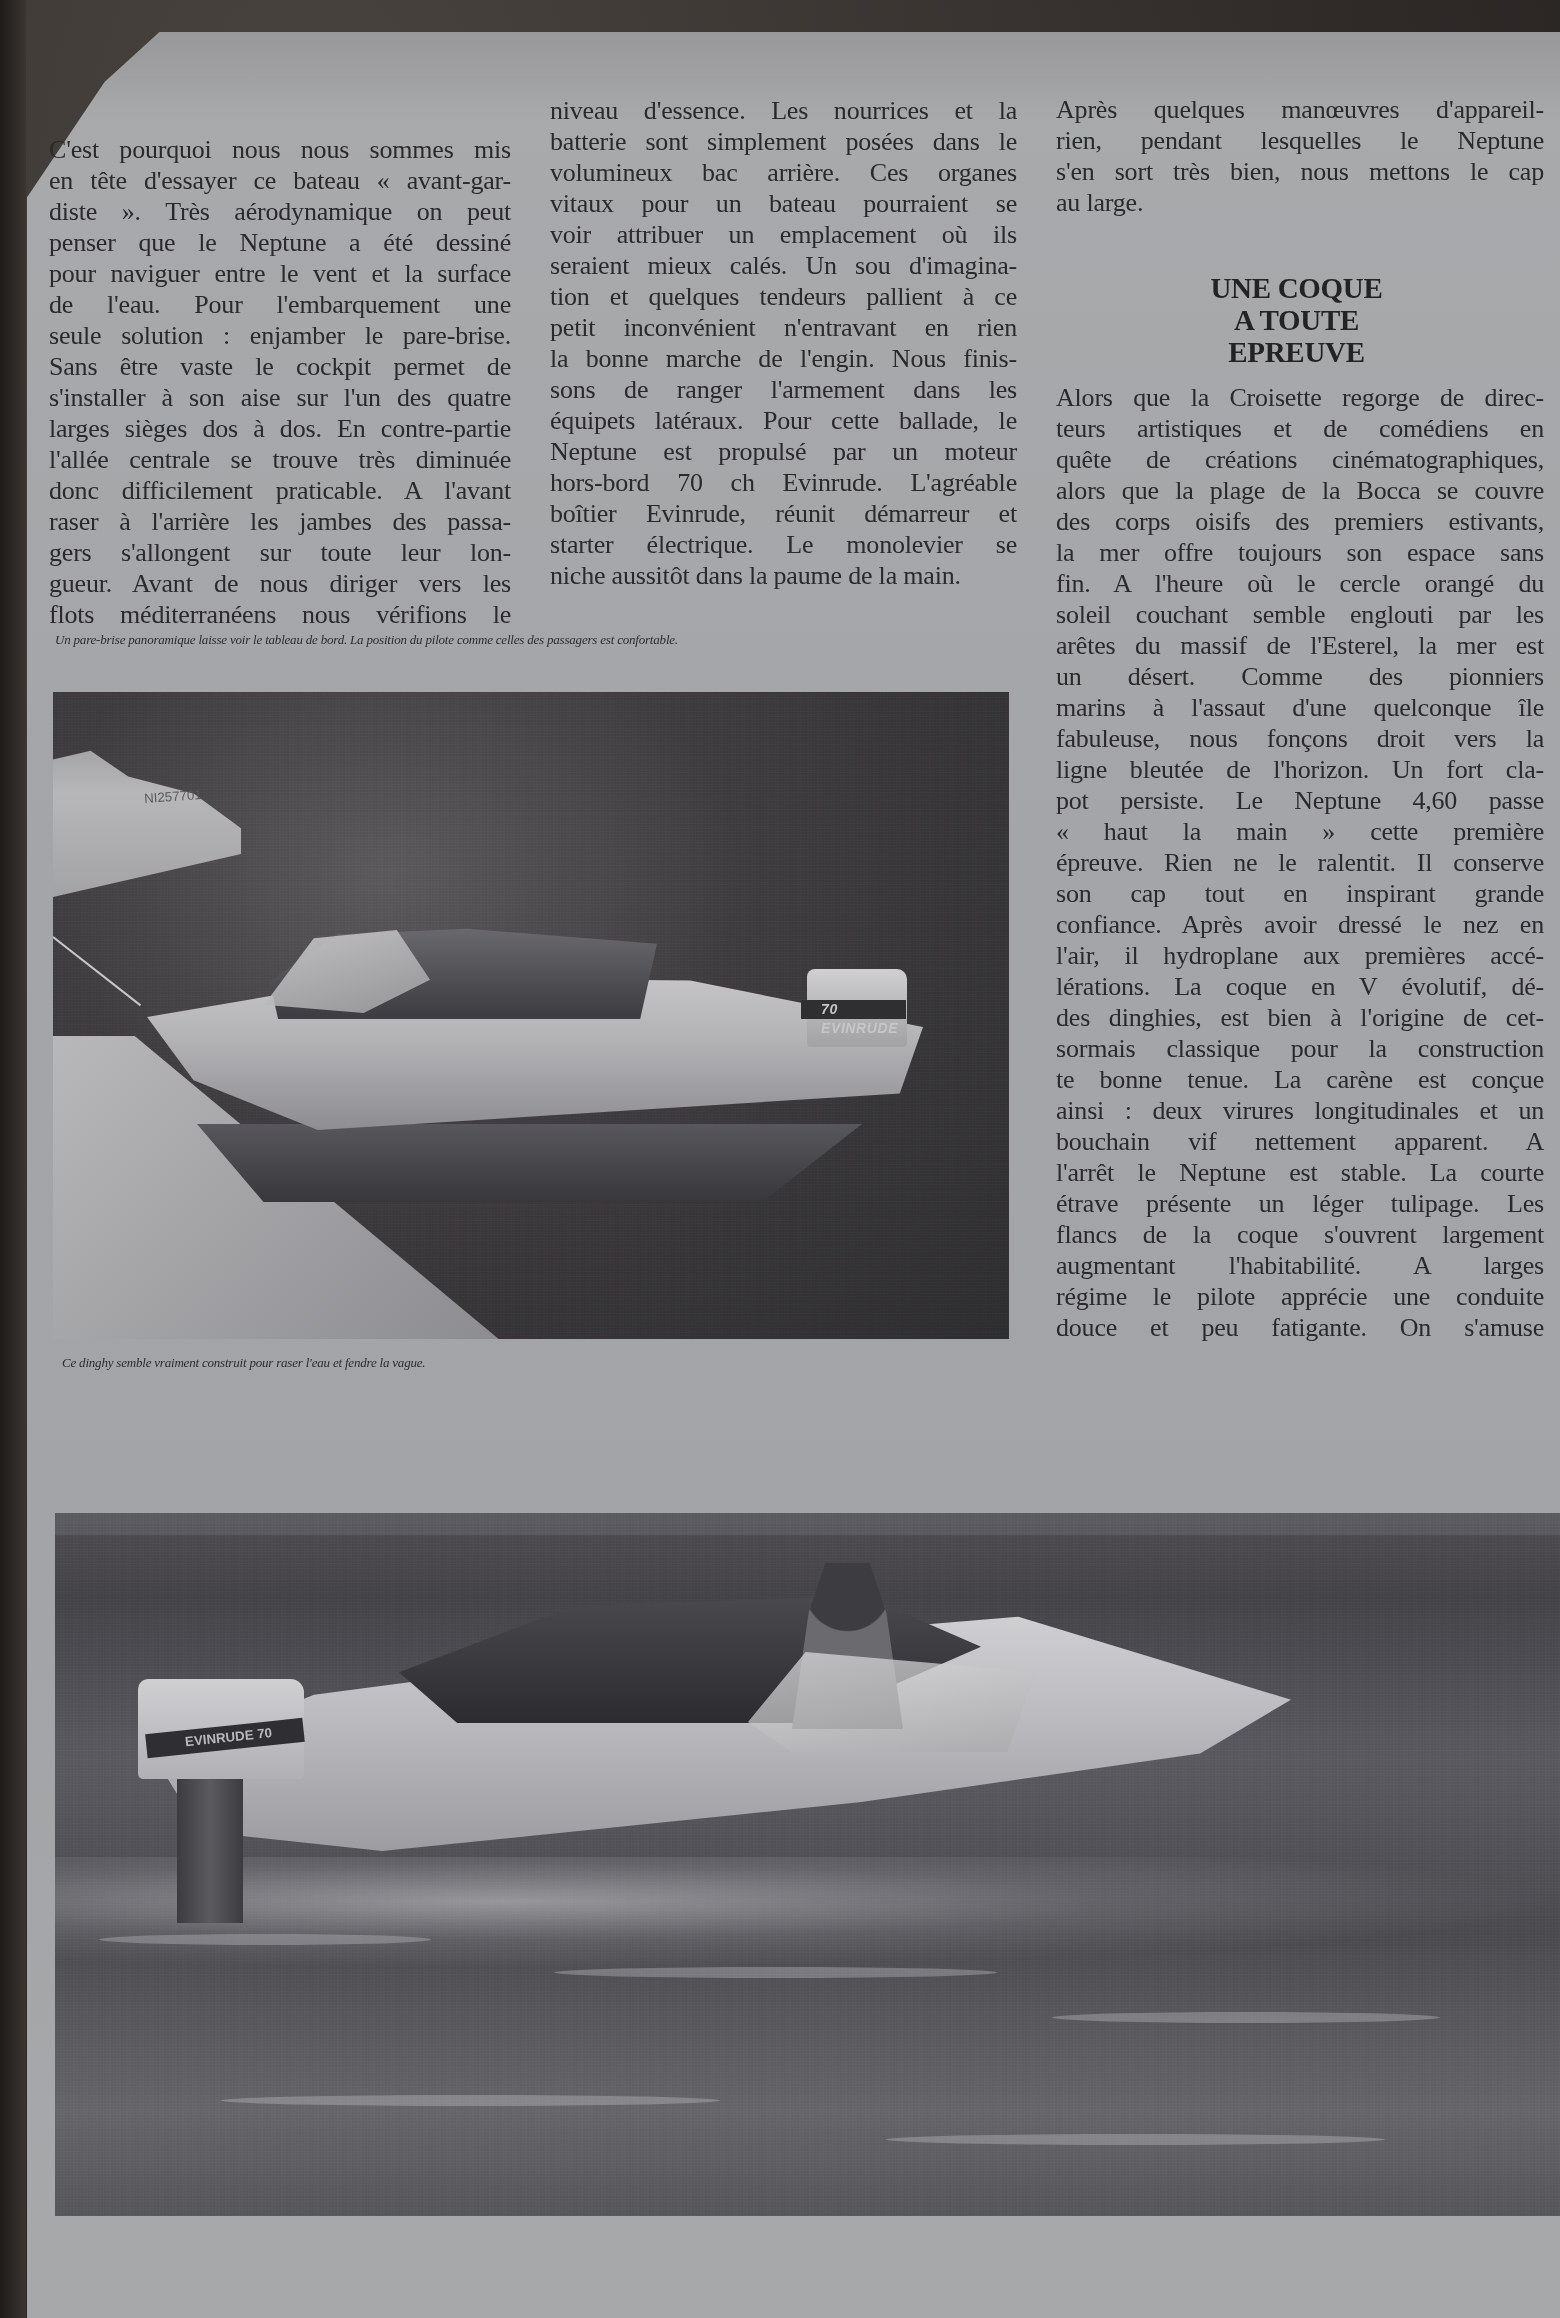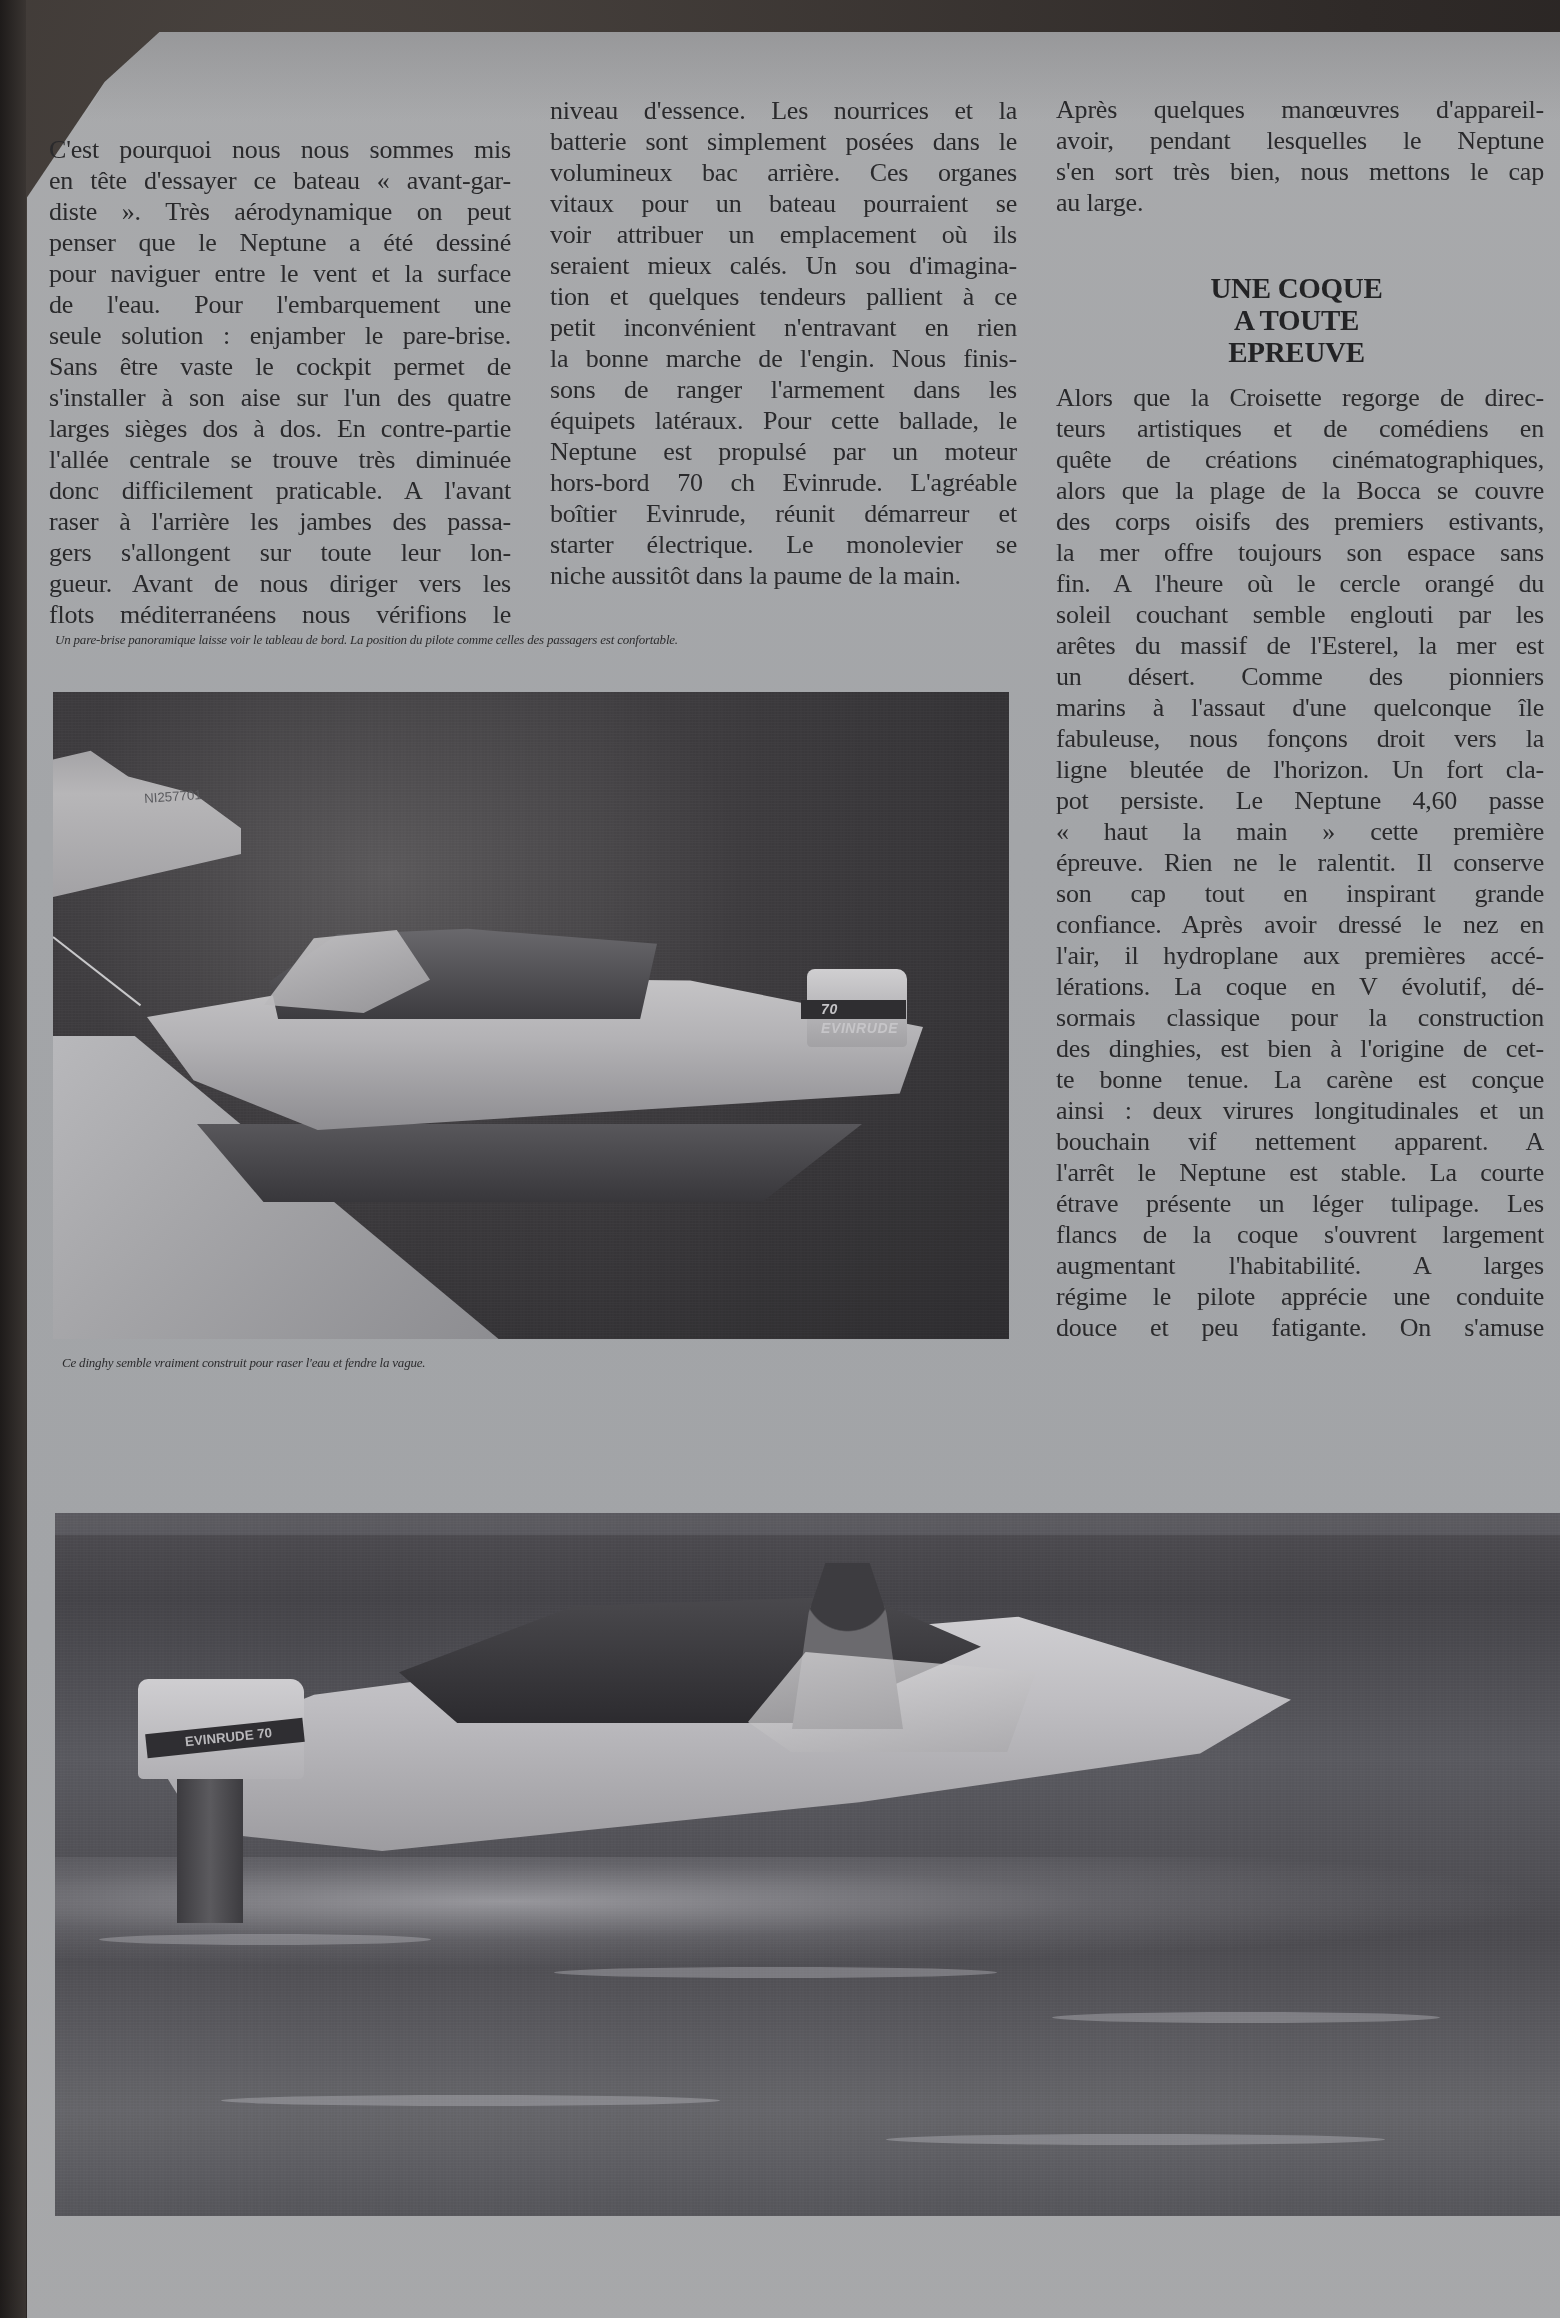--- a/index.html
+++ b/index.html
@@ -205,21 +205,21 @@
   <span class="line">équipets latéraux. Pour cette ballade, le</span>
   <span class="line">Neptune est propulsé par un moteur</span>
   <span class="line">hors-bord 70 ch Evinrude. L'agréable</span>
   <span class="line">boîtier Evinrude, réunit démarreur et</span>
   <span class="line">starter électrique. Le monolevier se</span>
   <span class="line last">niche aussitôt dans la paume de la main.</span>
 </div>
 
 <div class="col" id="col3a">
   <span class="line">Après quelques manœuvres d'appareil-</span>
-  <span class="line">avoir, pendant lesquelles le Neptune</span>
+  <span class="line">rien, pendant lesquelles le Neptune</span>
   <span class="line">s'en sort très bien, nous mettons le cap</span>
   <span class="line last">au large.</span>
 </div>
 
 <div class="heading">
   <span>UNE COQUE</span>
   <span>A TOUTE</span>
   <span>EPREUVE</span>
 </div>
 
@@ -237,22 +237,22 @@
   <span class="line">marins à l'assaut d'une quelconque île</span>
   <span class="line">fabuleuse, nous fonçons droit vers la</span>
   <span class="line">ligne bleutée de l'horizon. Un fort cla-</span>
   <span class="line">pot persiste. Le Neptune 4,60 passe</span>
   <span class="line">« haut la main » cette première</span>
   <span class="line">épreuve. Rien ne le ralentit. Il conserve</span>
   <span class="line">son cap tout en inspirant grande</span>
   <span class="line">confiance. Après avoir dressé le nez en</span>
   <span class="line">l'air, il hydroplane aux premières accé-</span>
   <span class="line">lérations. La coque en V évolutif, dé-</span>
+  <span class="line">des dinghies, est bien à l'origine de cet-</span>
   <span class="line">sormais classique pour la construction</span>
-  <span class="line">des dinghies, est bien à l'origine de cet-</span>
   <span class="line">te bonne tenue. La carène est conçue</span>
   <span class="line">ainsi : deux virures longitudinales et un</span>
   <span class="line">bouchain vif nettement apparent. A</span>
   <span class="line">l'arrêt le Neptune est stable. La courte</span>
   <span class="line">étrave présente un léger tulipage. Les</span>
   <span class="line">flancs de la coque s'ouvrent largement</span>
   <span class="line">augmentant l'habitabilité. A larges</span>
   <span class="line">régime le pilote apprécie une conduite</span>
   <span class="line">douce et peu fatigante. On s'amuse</span>
 </div>

